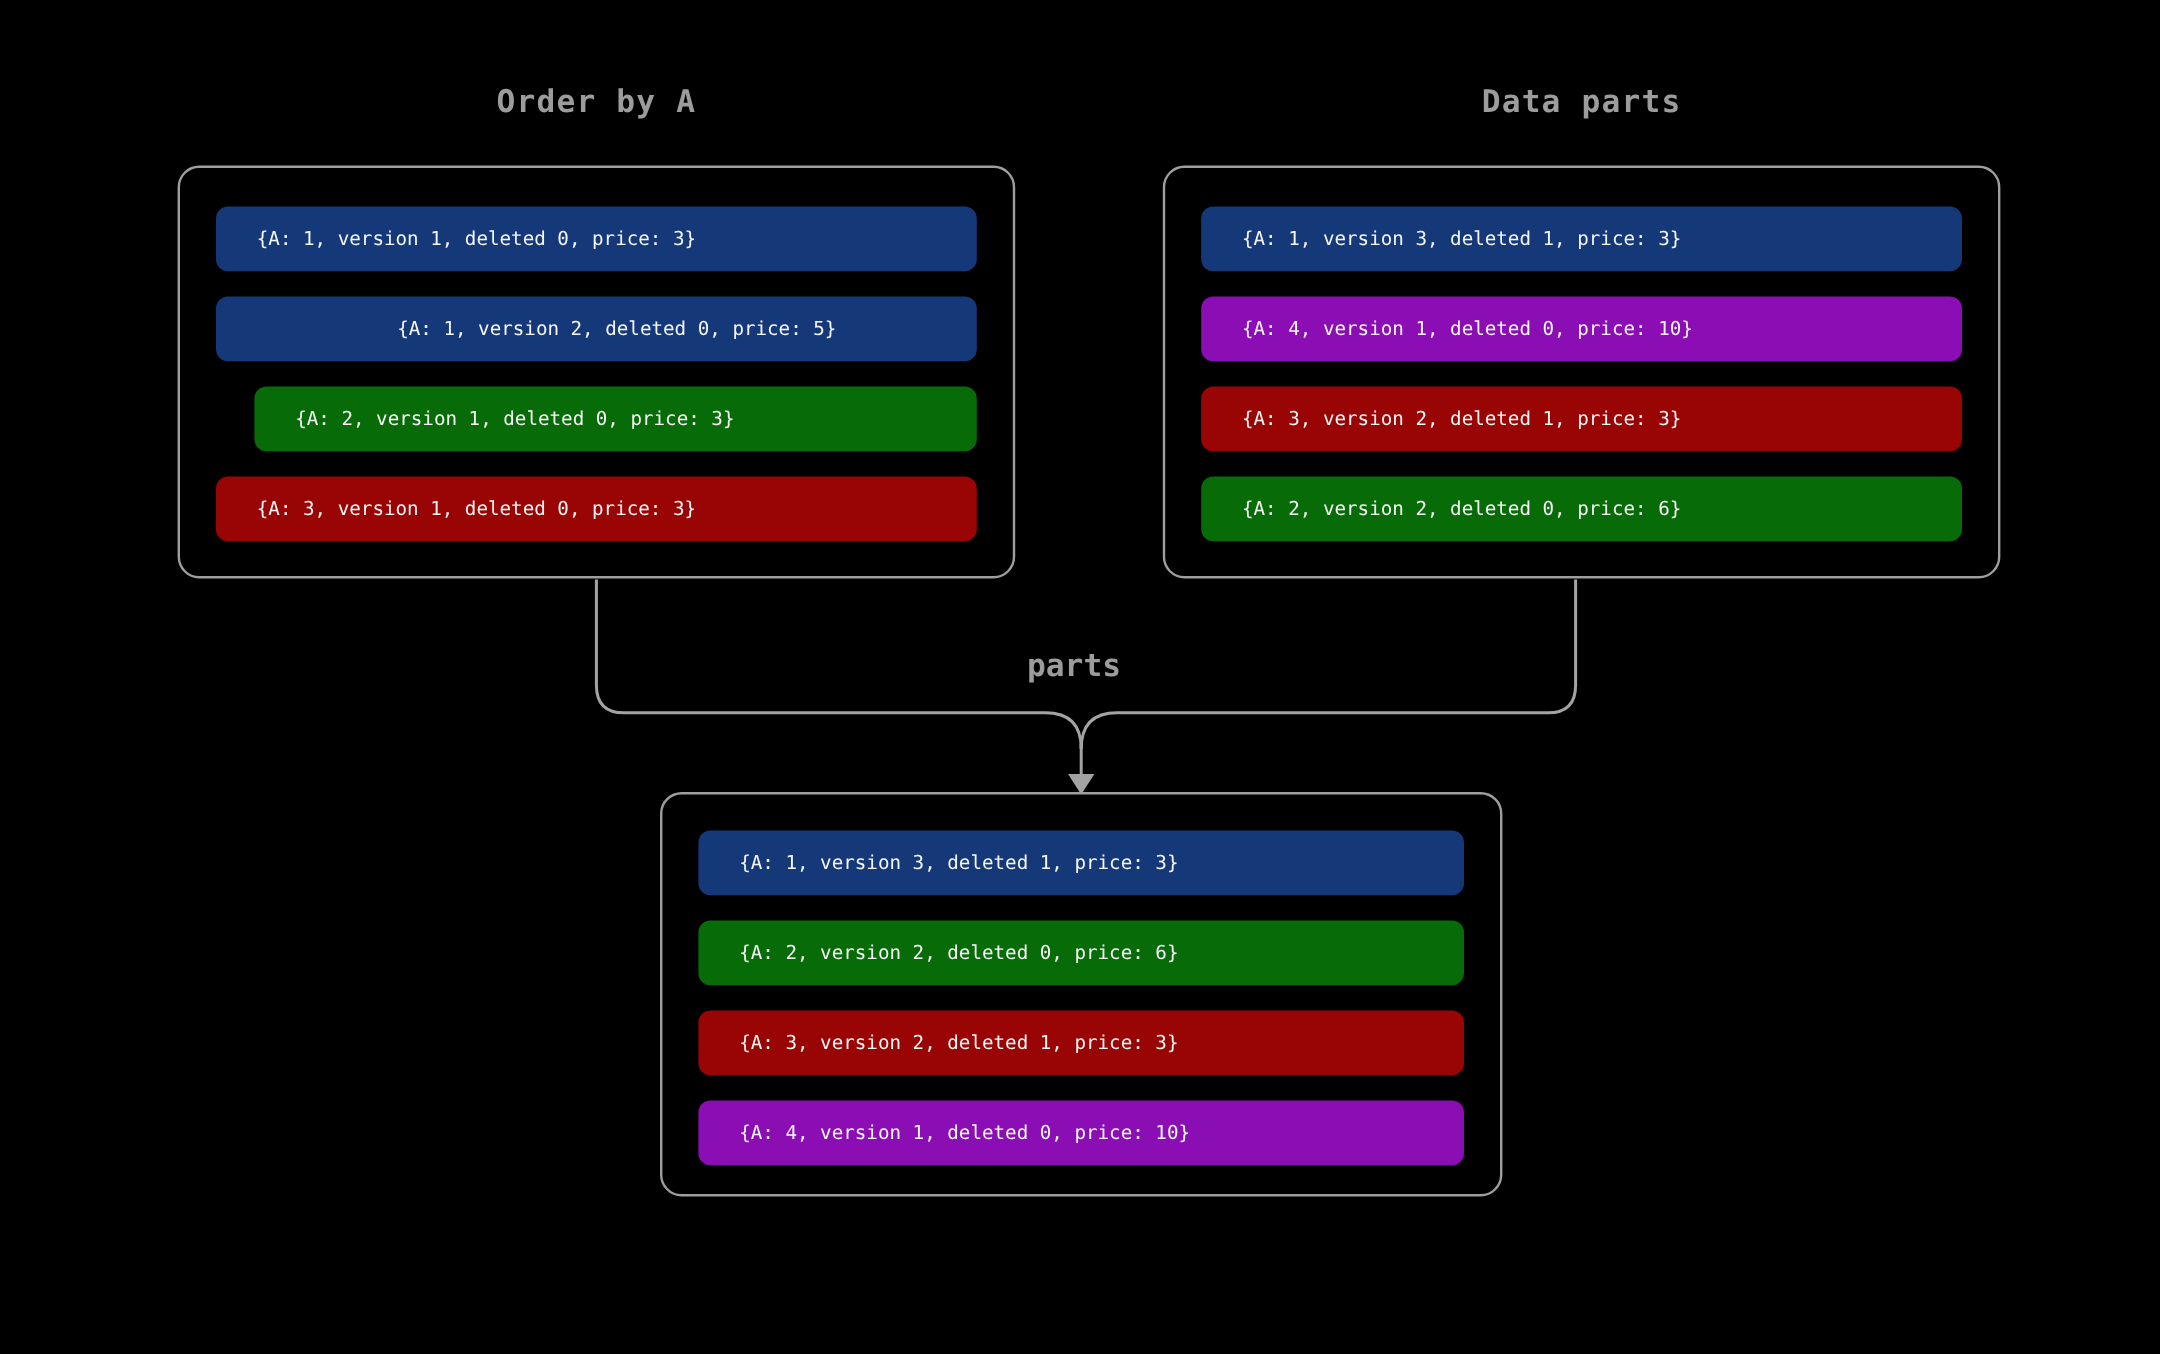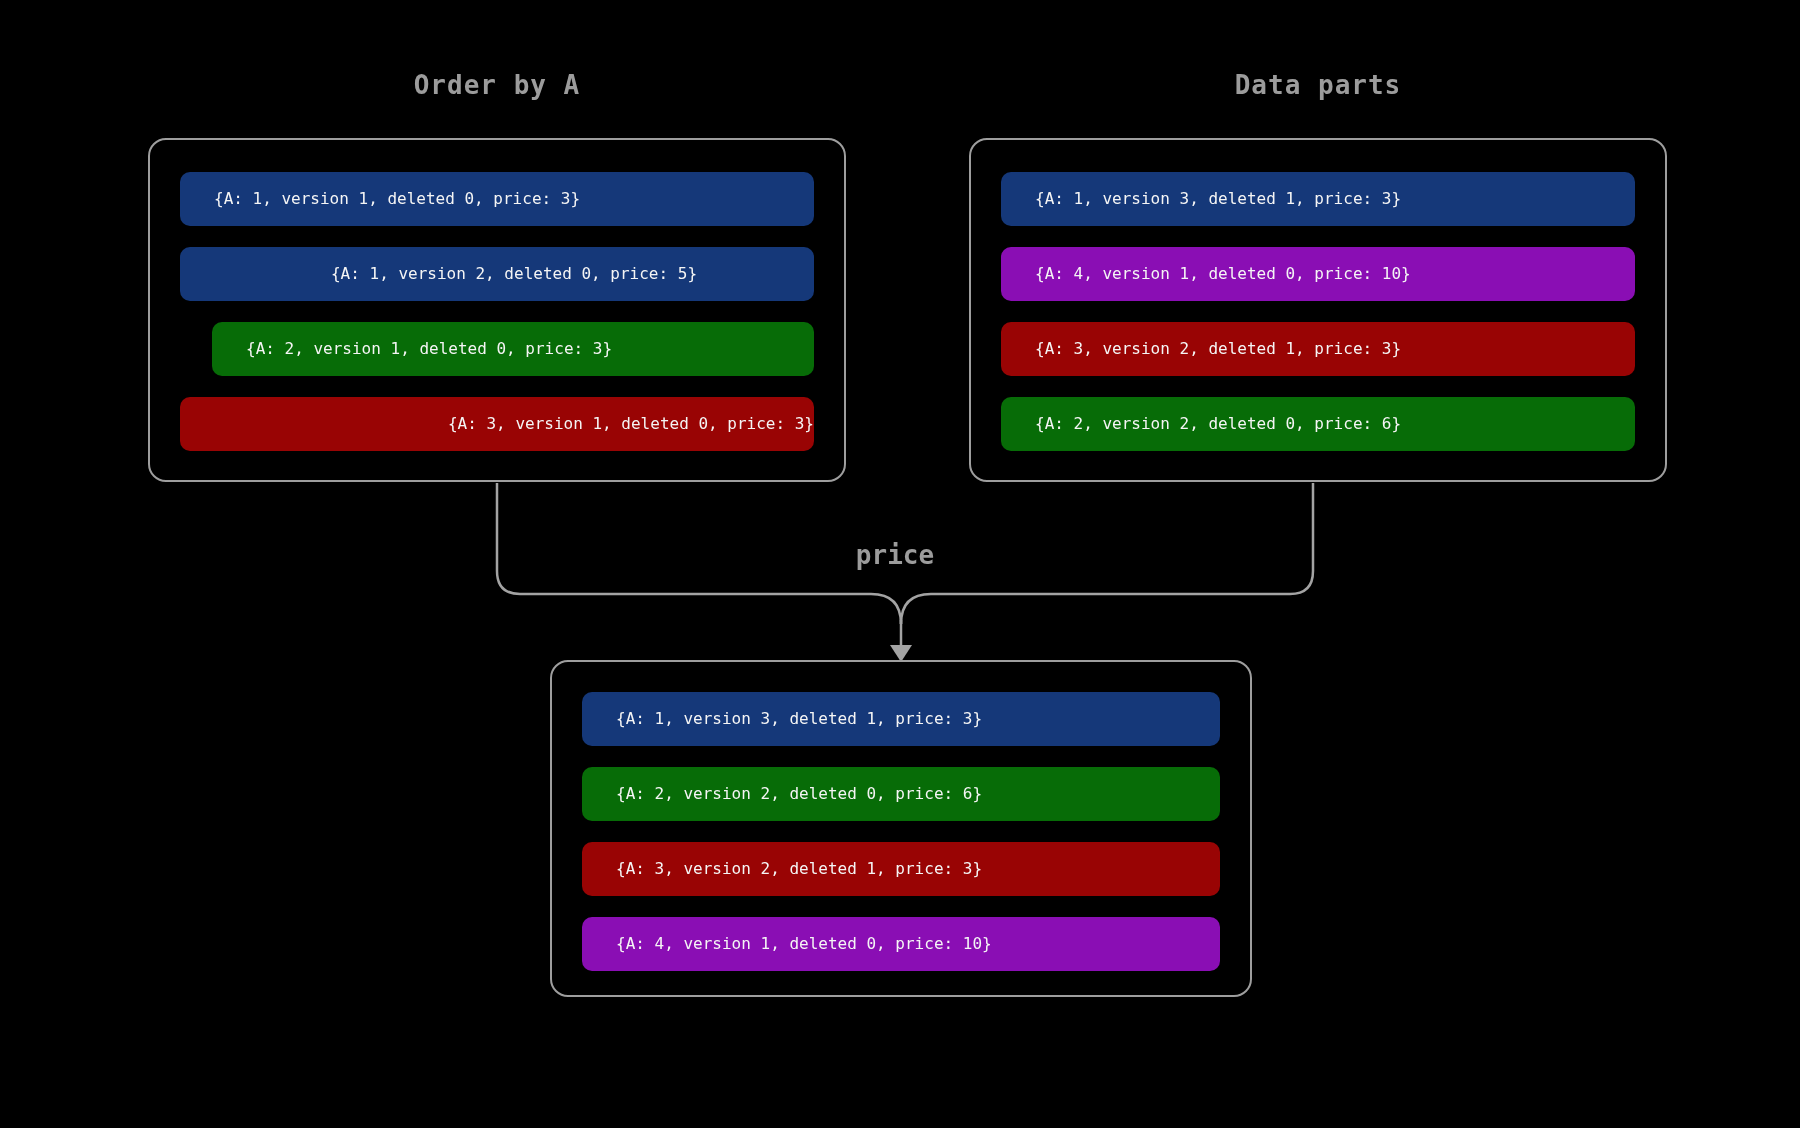--- a/index.html
+++ b/index.html
@@ -79,41 +79,41 @@
 <div class="canvas">
 
   <div class="box-title title-right">Data parts</div>
   <div class="box-title title-left">Order by A</div>
 
   <div class="group-box box-left">
     <div class="rows">
       <div class="record-pill" style="background: rgb(21, 56, 121);">{A: 1, version 1, deleted 0, price: 3}</div>
       <div class="record-pill" style="background: rgb(21, 56, 121); text-align: center;">{A: 1, version 2, deleted 0, price: 5}</div>
       <div class="record-pill" style="background: rgb(7, 108, 7); margin-left: 32px;">{A: 2, version 1, deleted 0, price: 3}</div>
-      <div class="record-pill" style="background: rgb(153, 4, 4); text-align: right;">{A: 3, version 1, deleted 0, price: 3}</div>
+      <div class="record-pill" style="background: rgb(153, 4, 4);">{A: 3, version 1, deleted 0, price: 3}</div>
     </div>
   </div>
 
   <div class="group-box box-right">
     <div class="rows">
       <div class="record-pill" style="background: rgb(21, 56, 121);">{A: 1, version 3, deleted 1, price: 3}</div>
       <div class="record-pill" style="background: rgb(138, 14, 180);">{A: 4, version 1, deleted 0, price: 10}</div>
       <div class="record-pill" style="background: rgb(153, 4, 4);">{A: 3, version 2, deleted 1, price: 3}</div>
       <div class="record-pill" style="background: rgb(7, 108, 7);">{A: 2, version 2, deleted 0, price: 6}</div>
     </div>
   </div>
 
   <svg class="connector-svg" width="1800" height="1128" viewBox="0 0 1800 1128">
     <path d="M 497 483 L 497 571 Q 497 594 520 594 L 871 594 Q 901 594 901 624" fill="none" stroke-width="2.5" stroke="#a3a3a3"></path>
     <path d="M 1313 483 L 1313 571 Q 1313 594 1290 594 L 931 594 Q 901 594 901 624" fill="none" stroke-width="2.5" stroke="#a3a3a3"></path>
     <path d="M 901 620 L 901 647" fill="none" stroke-width="2.5" stroke="#a3a3a3"></path>
     <path d="M 890 645 L 912 645 L 901 662 Z" stroke="none" fill="#a3a3a3"></path>
   </svg>
 
-  <div class="merge-label">price</div>
+  <div class="merge-label">parts</div>
 
   <div class="group-box box-merged">
     <div class="rows">
       <div class="record-pill" style="background: rgb(21, 56, 121);">{A: 1, version 3, deleted 1, price: 3}</div>
       <div class="record-pill" style="background: rgb(7, 108, 7);">{A: 2, version 2, deleted 0, price: 6}</div>
       <div class="record-pill" style="background: rgb(153, 4, 4);">{A: 3, version 2, deleted 1, price: 3}</div>
       <div class="record-pill" style="background: rgb(138, 14, 180);">{A: 4, version 1, deleted 0, price: 10}</div>
     </div>
   </div>
 

